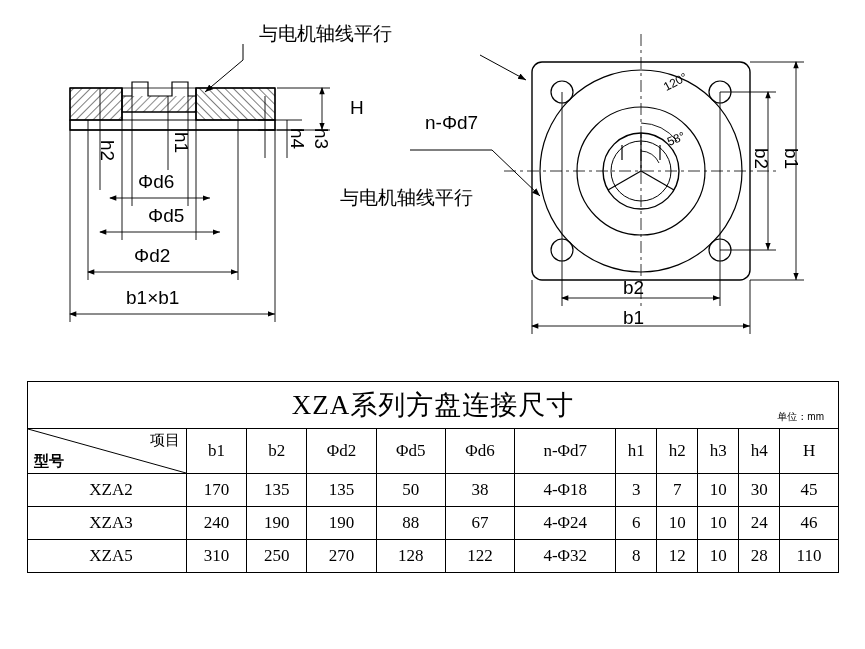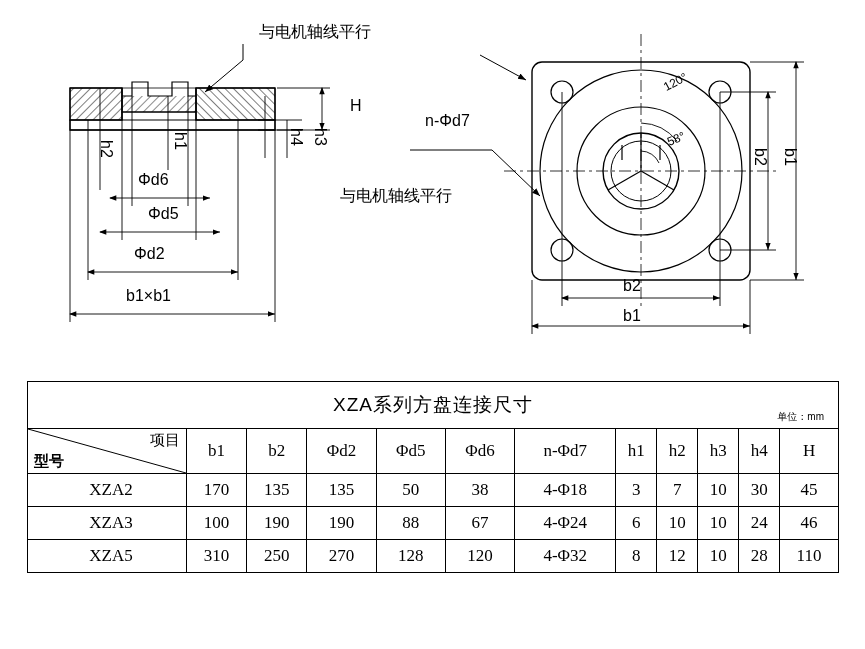--- a/index.html
+++ b/index.html
@@ -1,31 +1,31 @@
 <!DOCTYPE html>
 <html><head>
 <meta charset="utf-8">
 <style>
   html,body{margin:0;padding:0;background:#ffffff;}
   body{width:865px;height:649px;position:relative;font-family:"Liberation Sans",sans-serif;color:#000;overflow:hidden;}
   .sheet{position:absolute;inset:0;}
 
   
-  .lbl{position:absolute;font-size:16px;white-space:nowrap;line-height:1;}
+  .lbl{position:absolute;font-size:19px;white-space:nowrap;line-height:1;}
   .lbl.sm{font-size:12px;}
   .lbl.vert{writing-mode:vertical-rl;text-orientation:mixed;}
 
   svg{position:absolute;left:0;top:0;overflow:visible;}
 
   
   .tbl-wrap{position:absolute;left:27px;top:381px;width:812px;}
   table{border-collapse:collapse;width:812px;font-family:"Liberation Serif",serif;}
   table td,table th{border:1px solid #000;text-align:center;font-size:17px;height:32px;padding:0;font-weight:normal;}
   .title-cell{height:46px;position:relative;border-bottom:1px solid #000;}
-  .title-main{font-size:19px;font-family:Liberation Sans, sans-serif;letter-spacing:1px;margin-top:47px;}
+  .title-main{font-size:27px;font-family:Liberation Serif, serif;letter-spacing:1px;margin-top:47px;}
   .unit{position:absolute;right:14px;bottom:4px;font-size:10px;font-family:"Liberation Sans",sans-serif;}
   .hdr td{height:44px;font-size:17px;}
   .corner{position:relative;width:158px;}
   .corner .diag{position:absolute;left:0;top:0;width:100%;height:100%;}
   .corner .item{position:absolute;right:6px;top:2px;font-size:15px;}
   .corner .model{position:absolute;left:6px;bottom:2px;font-size:15px;font-weight:bold;}
   .rowlbl{text-align:center;padding-left:8px;}
 </style>
 </head>
 <body>
@@ -256,39 +256,39 @@
         <td>38</td>
         <td>4-Φ18</td>
         <td>3</td>
         <td>7</td>
         <td>10</td>
         <td>30</td>
         <td>45</td>
       </tr>
       <tr>
         <td class="rowlbl">XZA3</td>
-        <td>100</td>
+        <td>240</td>
         <td>190</td>
         <td>190</td>
         <td>88</td>
         <td>67</td>
         <td>4-Φ24</td>
         <td>6</td>
         <td>10</td>
         <td>10</td>
         <td>24</td>
         <td>46</td>
       </tr>
       <tr>
         <td class="rowlbl">XZA5</td>
         <td>310</td>
         <td>250</td>
         <td>270</td>
         <td>128</td>
-        <td>120</td>
+        <td>122</td>
         <td>4-Φ32</td>
         <td>8</td>
         <td>12</td>
         <td>10</td>
         <td>28</td>
         <td>110</td>
       </tr>
     </tbody>
       </table>
   </div>

